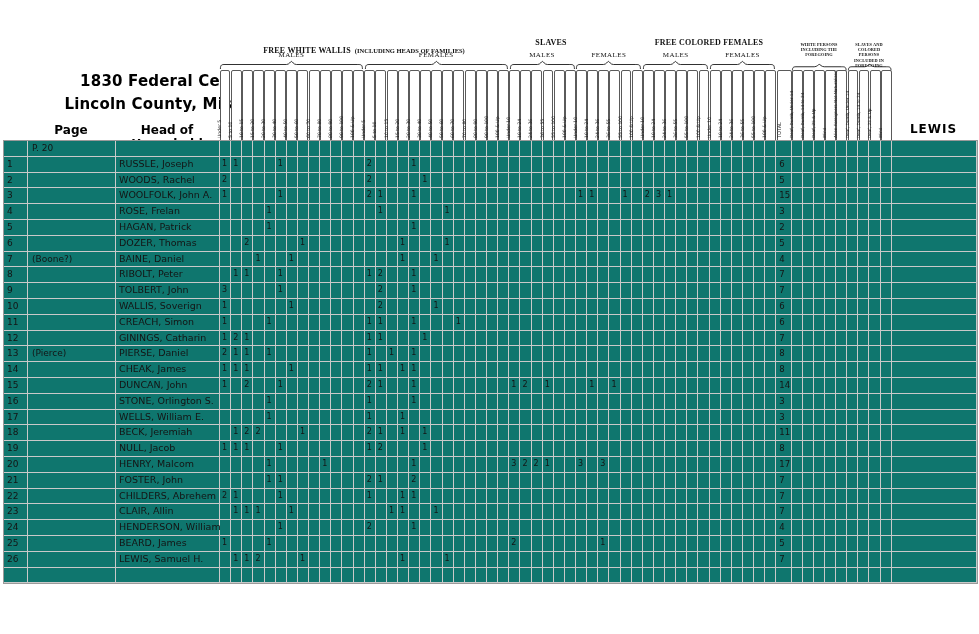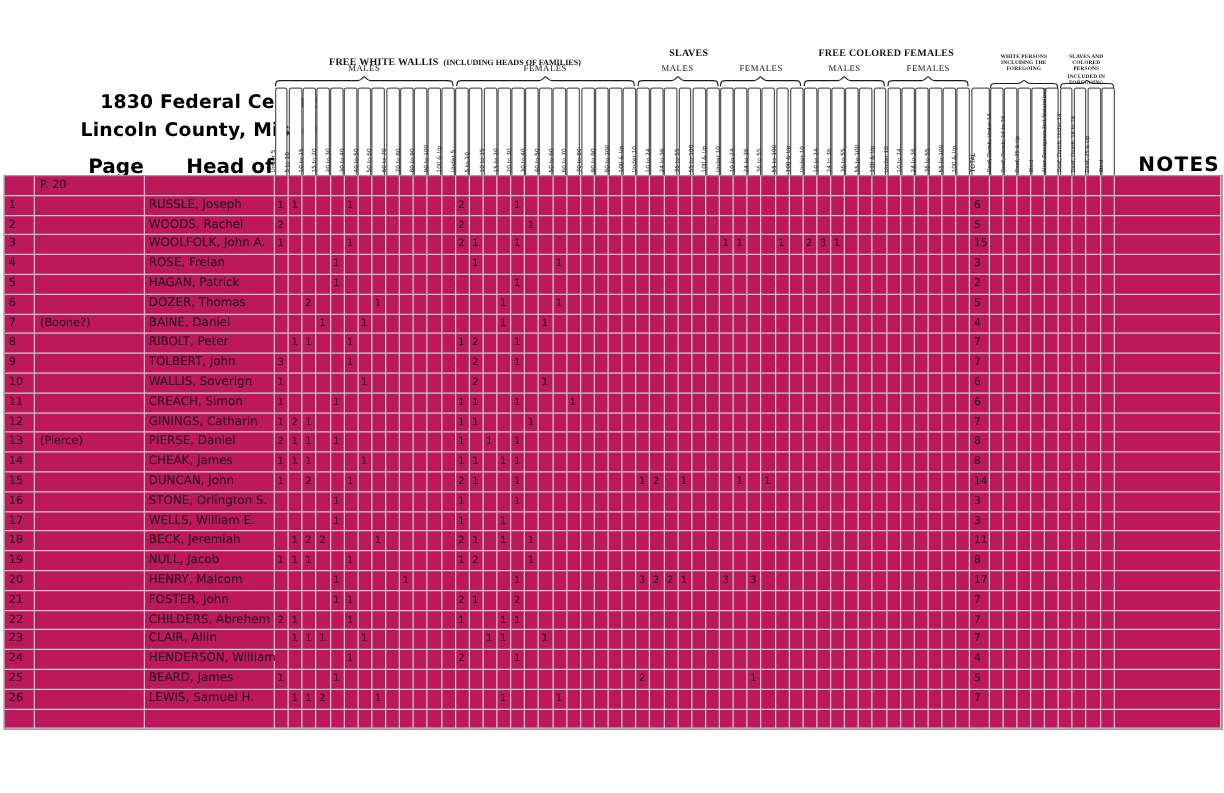--- a/index.html
+++ b/index.html
@@ -1,36 +1,36 @@
 <!DOCTYPE html>
 <html><head>
 <meta charset="utf-8">
 <style>
   html,body{margin:0;padding:0;background:#fff;}
   #sheet{position:relative;width:979px;height:634px;background:#fff;overflow:hidden;
          font-family:"DejaVu Sans",sans-serif;color:#141414;}
   .title-line{position:absolute;left:30px;width:280px;text-align:center;
               font-weight:bold;font-size:15px;letter-spacing:.2px;color:#000;}
-  .col-head-label{position:absolute;font-weight:bold;font-size:16px;text-align:right;color:#000;}
+  .col-head-label{position:absolute;font-weight:bold;font-size:12px;text-align:center;color:#000;}
   .gt{position:absolute;text-align:center;font-family:"Liberation Serif",serif;
       font-weight:bold;color:#111;line-height:1.1;}
   .gt-main{font-size:8px;letter-spacing:.2px;}
   .gt-sub{font-size:6.5px;}
   .gt-tiny{font-size:4.3px;line-height:5.2px;letter-spacing:.1px;}
   .mfl{position:absolute;text-align:center;font-family:"Liberation Serif",serif;
        font-size:7px;color:#111;letter-spacing:.4px;}
   .cbox{position:absolute;top:70px;height:69px;background:#fff;border:1px solid #5a5a5a;
         border-radius:2px 2px 0 0;}
   .rot{position:absolute;left:1px;bottom:2px;transform-origin:0 100%;
        transform:rotate(-90deg);white-space:nowrap;font-size:4.6px;color:#222;
        font-family:"DejaVu Sans",sans-serif;}
   .rot-total{font-size:5px;left:4px;}
   .rot-sp{font-size:4.2px;}
   #grid{position:absolute;left:3px;top:140px;display:grid;
-        border:1px solid #9a9a9a;background:#be185d;}
+        border:1px solid #9a9a9a;background:#0f766e;}
   #grid .cell{border-right:1px solid #c9c9c9;border-bottom:1px solid #c9c9c9;
         overflow:visible;white-space:nowrap;line-height:14.8px;height:14.8px;}
   .c-num{font-size:9px;padding-left:3px;}
   .c-page{font-size:9px;padding-left:4px;}
   .c-name{font-size:9.5px;padding-left:3px;}
   .c-age{font-size:8px;padding-left:2px;}
   .c-total{font-size:8.5px;padding-left:3px;}
   .c-notes{font-size:9px;padding-left:3px;}
 </style>
 </head>
@@ -45,21 +45,21 @@
     <span class="gt-main">FREE WHITE WALLIS</span>
     <span class="gt-sub">(INCLUDING HEADS OF FAMILIES)</span>
   </div>
   <div class="gt gt-main" style="left:484px;width:134px;top:39px;">SLAVES</div>
   <div class="gt gt-main" style="left:642px;width:134px;top:39px;">FREE COLORED FEMALES</div>
   <div class="gt gt-tiny" style="left:794px;width:50px;top:42px;">WHITE PERSONS INCLUDING THE FOREGOING</div>
   <div class="gt gt-tiny" style="left:847px;width:44px;top:42px;">SLAVES AND COLORED PERSONS INCLUDED IN FOREGOING</div>
 
   <div class="col-head-label" style="left:27px;width:88px;top:123px;">Page</div>
   <div class="col-head-label" style="left:115px;width:104px;top:123px;">Head of Household</div>
-  <div class="col-head-label" style="left:891px;width:85px;top:122px;letter-spacing:1px;">NOTES</div>
+  <div class="col-head-label" style="left:891px;width:85px;top:122px;letter-spacing:1px;">LEWIS</div>
 
   <div id="hdr">
       <div class="cbox" style="left: 219.5px; width: 8.94px;">
         <span class="rot">Under 5</span>
       </div>
       <div class="cbox" style="left: 230.64px; width: 8.94px;">
         <span class="rot">5 to 10</span>
       </div>
       <div class="cbox" style="left: 241.78px; width: 8.94px;">
         <span class="rot">10 to 15</span>

